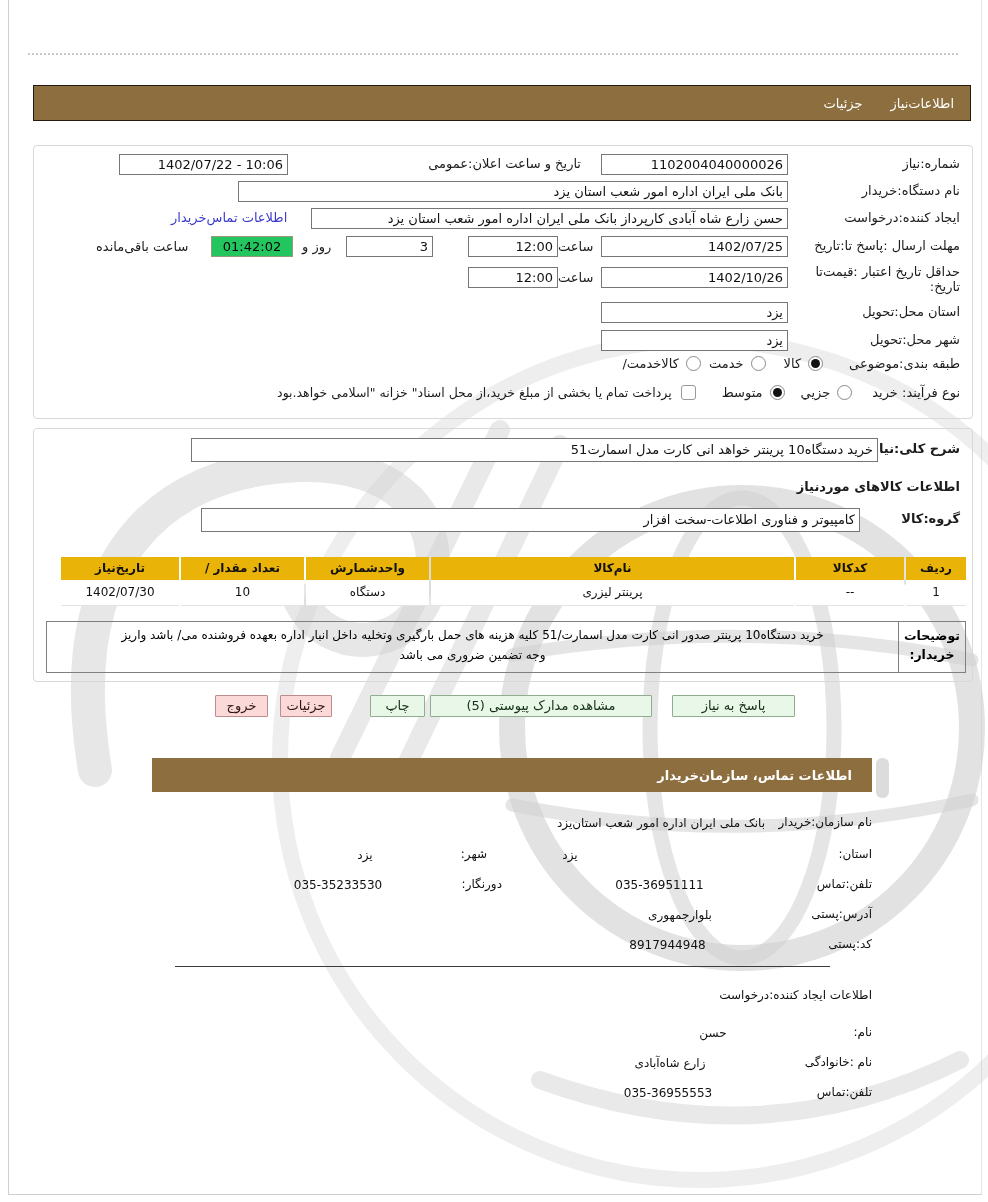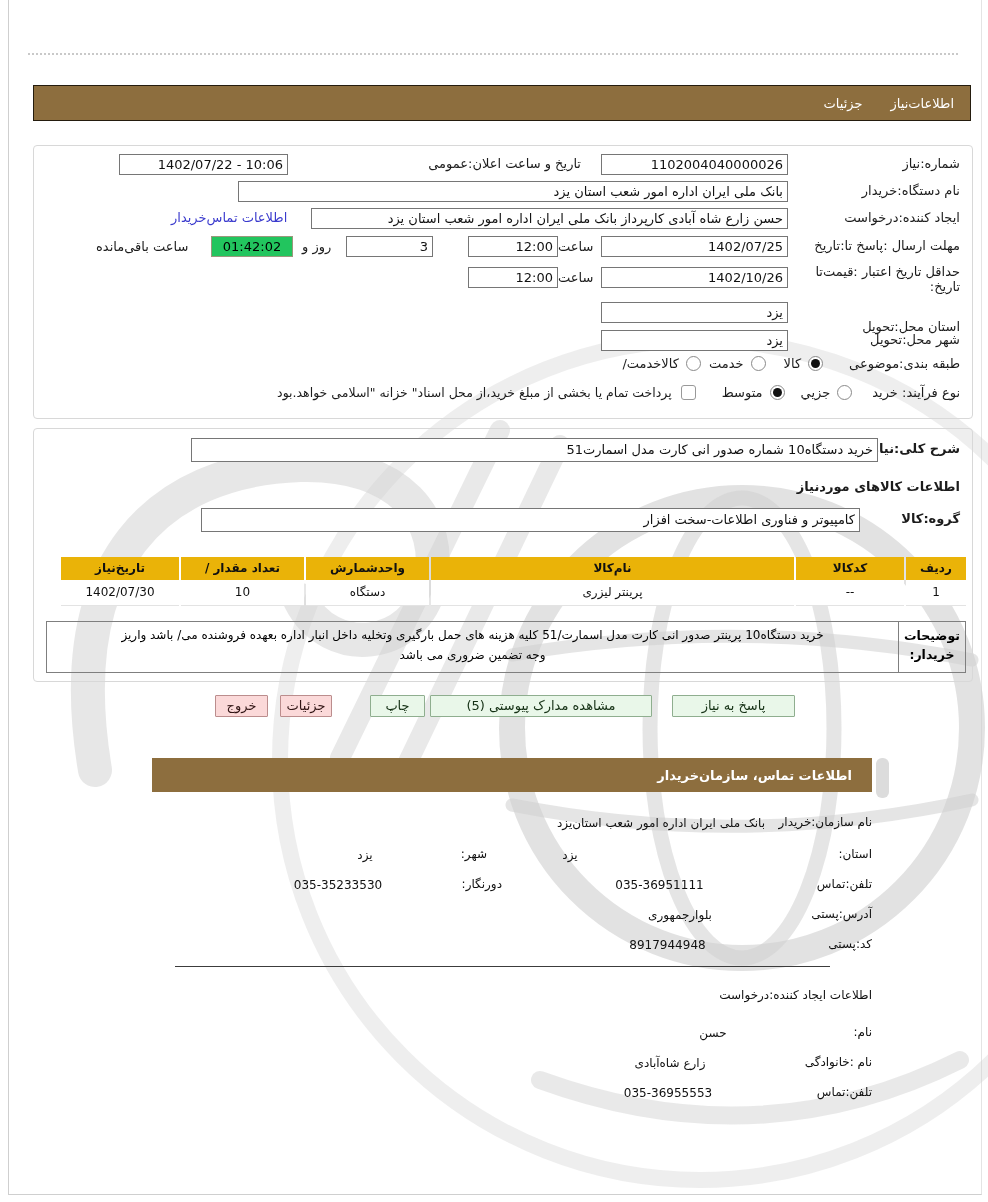--- a/index.html
+++ b/index.html
@@ -101,21 +101,21 @@
   <div class="lbl" style="left:62px;top:93px">ساعت باقی‌مانده</div>
 
   <div class="lbl" style="right:12px;top:118px;text-align:right">
     <div>حداقل تاریخ اعتبار :قیمت‌تا</div>
     <div>تاریخ:</div>
   </div>
   <div class="inp num" style="left:567px;top:121px;width:177px">1402/10/26</div>
   <div class="lbl" style="left:524px;top:124px">ساعت</div>
   <div class="inp num" style="left:434px;top:121px;width:80px">12:00</div>
 
-  <div class="lbl" style="right:12px;top:173px">استان محل:تحویل</div>
+  <div class="lbl" style="right:12px;top:158px">استان محل:تحویل</div>
   <div class="inp rtl" style="left:567px;top:156px;width:177px">یزد</div>
 
   <div class="lbl" style="right:12px;top:186px">شهر محل:تحویل</div>
   <div class="inp rtl" style="left:567px;top:184px;width:177px">یزد</div>
 
   <div class="rrow" style="right:12px;top:208px;height:18px">
     <span style="margin-left:26px">طبقه بندی:موضوعی</span>
     <span class="rad on" style="margin-left:7px"></span>
     <span style="margin-left:18px">کالا</span>
     <span class="rad" style="margin-left:7px"></span>
@@ -131,21 +131,21 @@
     <span class="rad on" style="margin-left:7px"></span>
     <span style="margin-left:26px">متوسط</span>
     <span class="chk" style="margin-left:9px"></span>
     <span style="font-size:12.5px">پرداخت تمام یا بخشی از مبلغ خرید،از محل اسناد" خزانه "اسلامی خواهد.بود</span>
   </div>
 </div>
 
 <div class="box" style="left:33px;top:428px;width:938px;height:252px">
 
   <div class="lbl b" style="right:12px;top:12px">شرح کلی:نیاز</div>
-  <div class="inp rtl" style="left:157px;top:9px;width:677px;height:20px;line-height:20px">خرید دستگاه10 شماره صدور انی کارت مدل اسمارت51</div>
+  <div class="inp rtl" style="left:157px;top:9px;width:677px;height:20px;line-height:20px">خرید دستگاه10 پرینتر خواهد انی کارت مدل اسمارت51</div>
 
   <div class="lbl b" style="right:12px;top:50px">اطلاعات کالاهای موردنیاز</div>
 
   <div class="lbl b" style="right:12px;top:82px">گروه:کالا</div>
   <div class="inp rtl" style="left:167px;top:79px;width:649px;height:20px;line-height:20px">کامپیوتر و فناوری اطلاعات-سخت افزار</div>
 
   <div class="tbl" style="left:27px;top:128px;width:905px">
     <div class="trh">
       <div class="th" style="width:60px">ردیف</div>
       <div class="th" style="width:108px">کدکالا</div>

